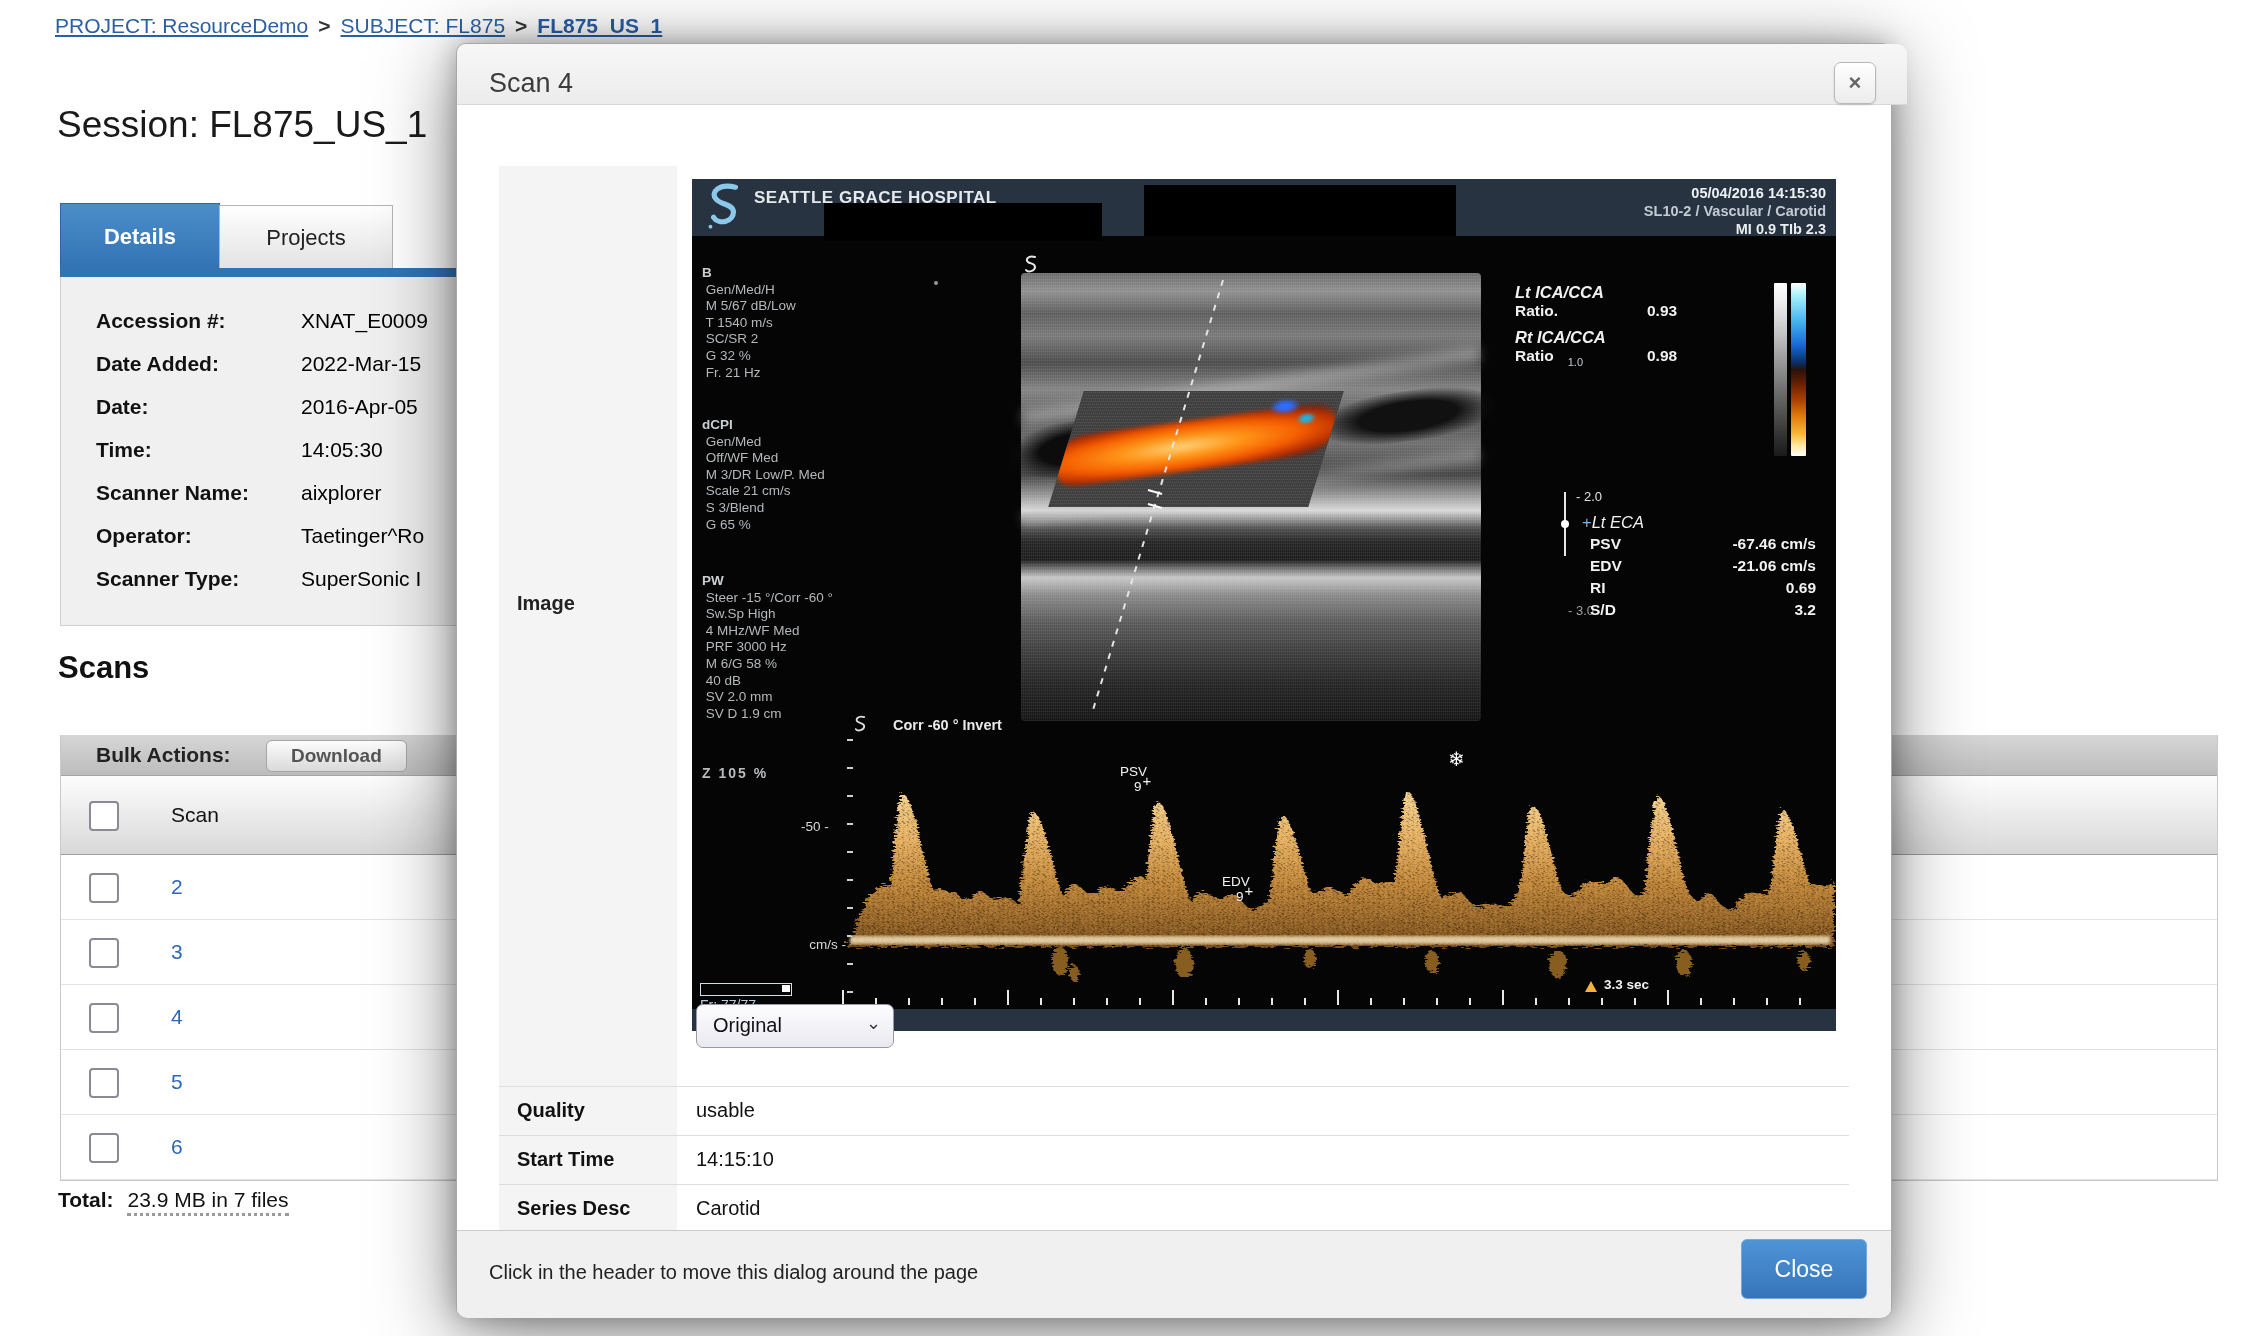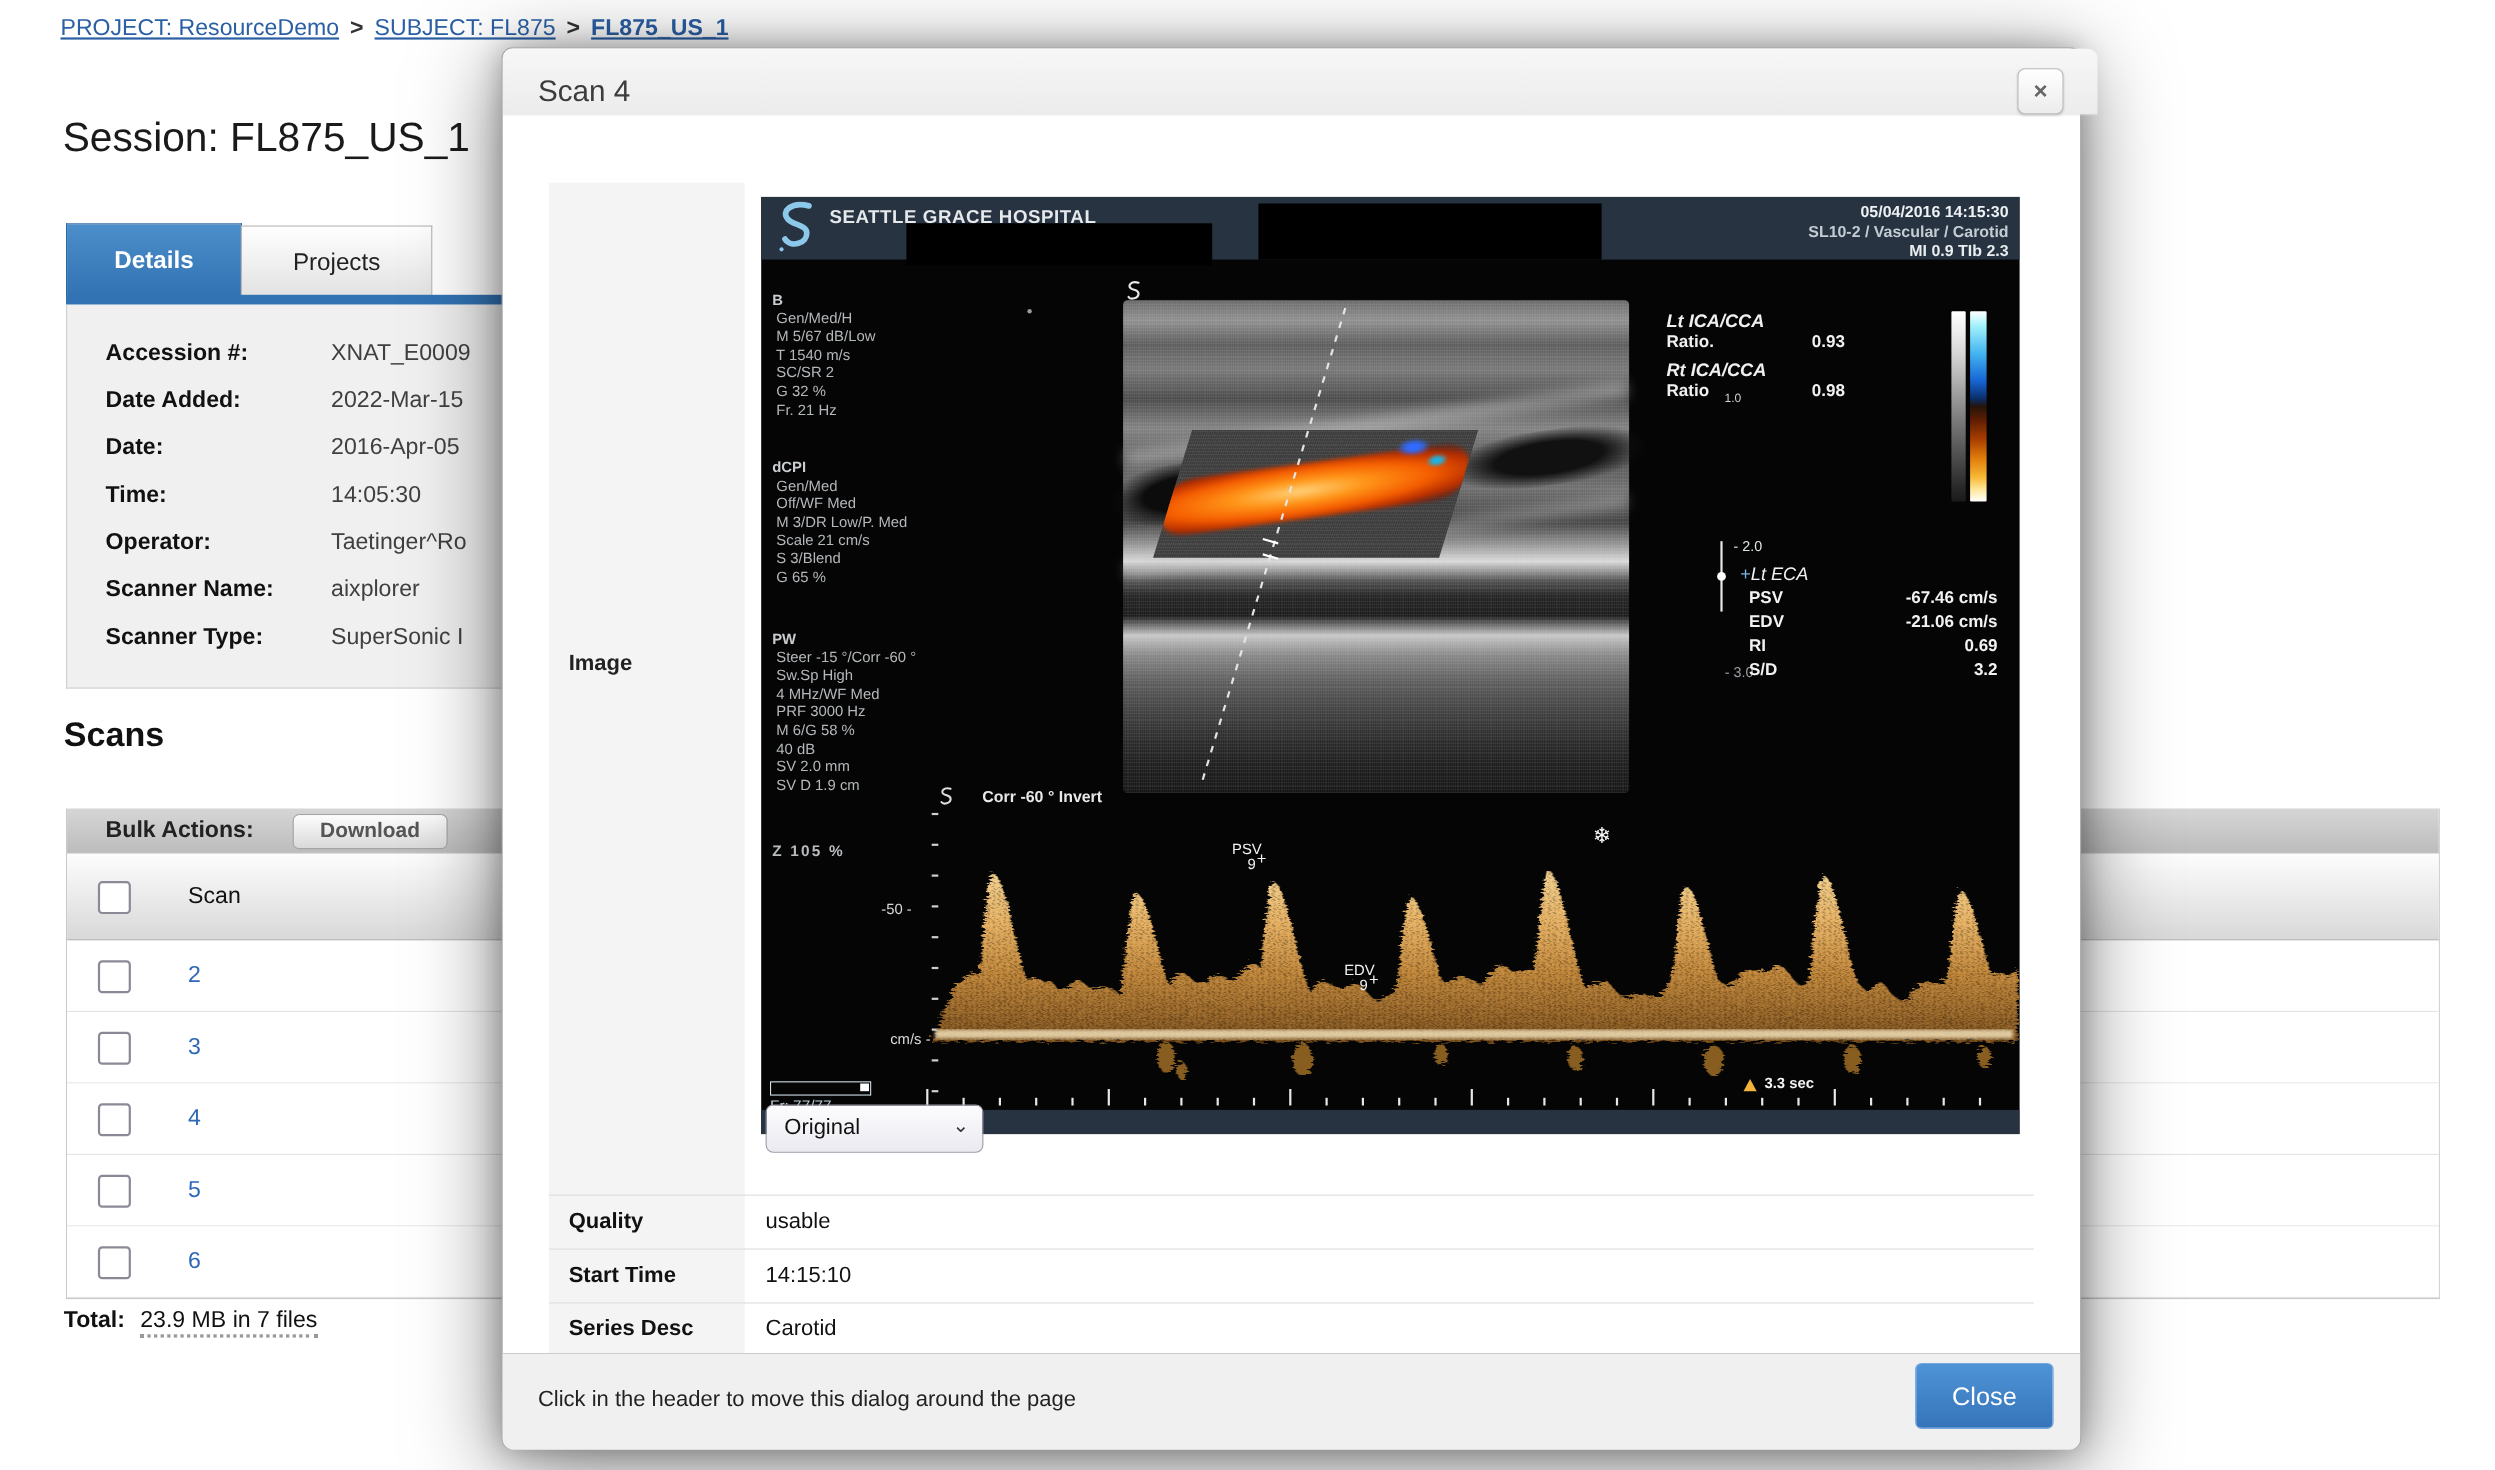--- a/index.html
+++ b/index.html
@@ -16,21 +16,21 @@
   .tab-active{left:60px;top:203px;width:158px;height:65px;background:linear-gradient(#4c8ec9,#3273b4);
     color:#fff;font-weight:700;border:1px solid #2d67a3;border-bottom:none;}
   .tab-inactive{left:219px;top:205px;width:172px;height:63px;background:linear-gradient(#ffffff,#e2e2e2);
     color:#222;border:1px solid #b5b5b5;border-bottom:none;}
   .tab-strip{position:absolute;left:60px;top:268px;width:1700px;height:9px;background:#3273b4;}
   .details-panel{position:absolute;left:60px;top:277px;width:1700px;height:348px;background:#f0f0f0;
     border:1px solid #cfcfcf;border-top:none;}
   .drow{height:43px;line-height:43px;font-size:21px;white-space:nowrap;}
   .details-rows{position:absolute;left:35px;top:22px;}
   .dlabel{display:inline-block;width:205px;font-weight:700;color:#111;}
-  .dvalue{color:#404040;}
+  .dvalue{color:#000000;}
   .scans-title{position:absolute;left:58px;top:650px;font-size:31px;font-weight:700;color:#111;}
   .scans-table{position:absolute;left:60px;top:735px;width:2156px;background:#fff;
     border:1px solid #c9c9c9;border-top:none;}
   .bulk-bar{height:40px;background:linear-gradient(#d6d6d6,#bcbcbc);border-bottom:1px solid #a5a5a5;
     position:relative;}
   .bulk-label{position:absolute;left:35px;top:0;height:40px;line-height:40px;font-size:21px;font-weight:700;color:#222;}
   .btn-download{position:absolute;left:205px;top:5px;height:30px;padding:0 24px;font-size:19px;font-weight:700;
     color:#555;background:linear-gradient(#fdfdfd,#d9d9d9);border:1px solid #a5a5a5;border-radius:6px;
     display:flex;align-items:center;cursor:pointer;}
   .thead-row{height:78px;background:linear-gradient(#fdfdfd,#d8d8d8);border-bottom:1px solid #9e9e9e;
@@ -160,22 +160,22 @@
   <div class="tab tab-active">Details</div>
   <div class="tab tab-inactive">Projects</div>
   <div class="tab-strip"></div>
 
   <div class="details-panel">
     <div class="details-rows" id="details-rows">
         <div class="drow"><span class="dlabel">Accession #:</span><span class="dvalue">XNAT_E0009</span></div>
         <div class="drow"><span class="dlabel">Date Added:</span><span class="dvalue">2022-Mar-15</span></div>
         <div class="drow"><span class="dlabel">Date:</span><span class="dvalue">2016-Apr-05</span></div>
         <div class="drow"><span class="dlabel">Time:</span><span class="dvalue">14:05:30</span></div>
+        <div class="drow"><span class="dlabel">Scanner Name:</span><span class="dvalue">aixplorer</span></div>
         <div class="drow"><span class="dlabel">Operator:</span><span class="dvalue">Taetinger^Ro</span></div>
-        <div class="drow"><span class="dlabel">Scanner Name:</span><span class="dvalue">aixplorer</span></div>
         <div class="drow"><span class="dlabel">Scanner Type:</span><span class="dvalue">SuperSonic I</span></div>
       </div>
   </div>
 
   <div class="scans-title">Scans</div>
 
   <div class="scans-table">
     <div class="bulk-bar">
       <span class="bulk-label">Bulk Actions:</span>
       <div class="btn-download">Download</div>

